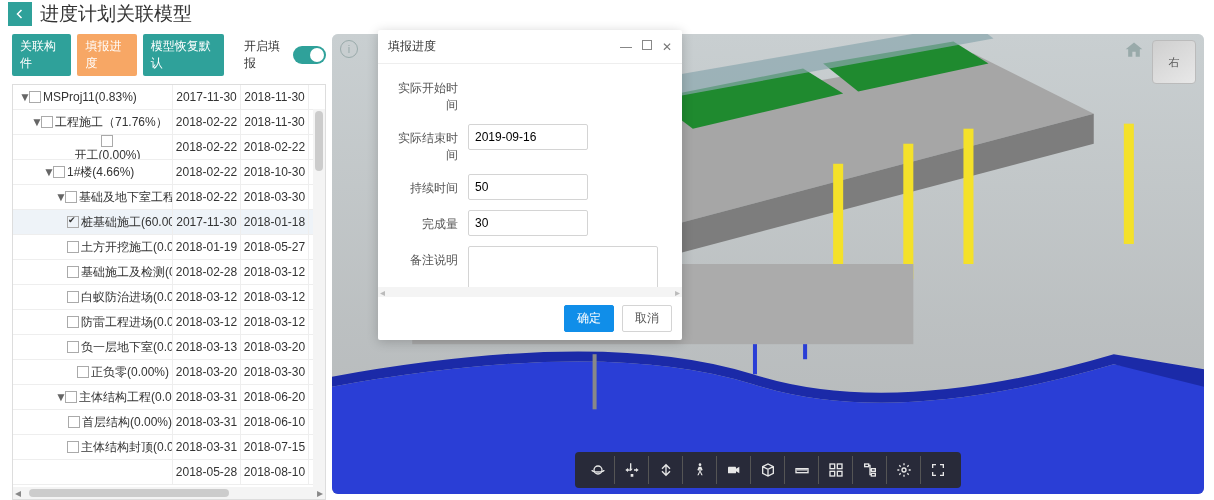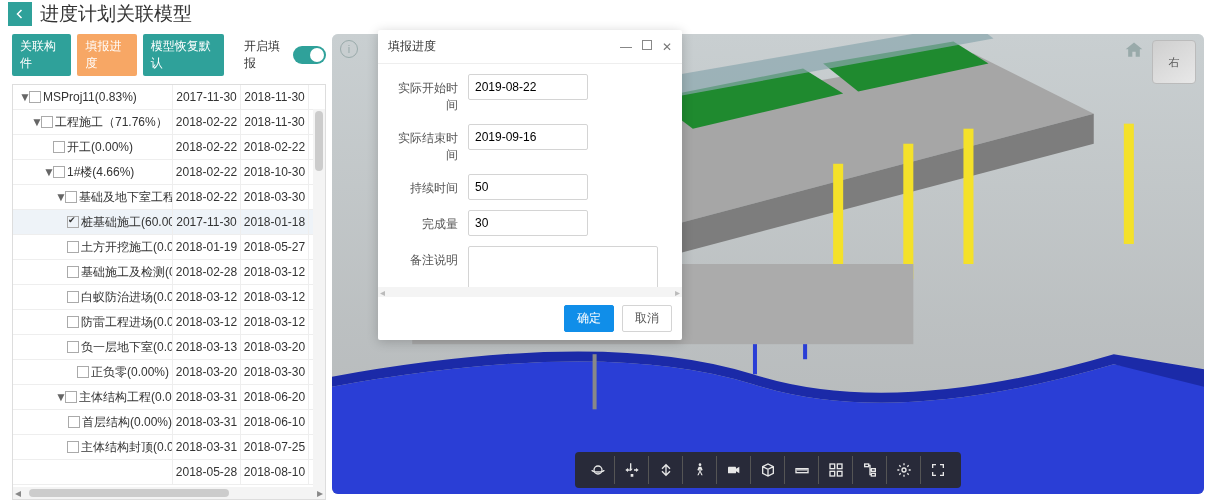--- a/index.html
+++ b/index.html
@@ -100,21 +100,21 @@
           <div class="grow">
             <div class="c-name" style="padding-left: 18px;">
               <span class="tree-toggle">▼</span>
               <span class="chk"></span>
               <span style="white-space: nowrap;">工程施工（71.76%）</span>
             </div>
             <div class="c-date">2018-02-22</div>
             <div class="c-date">2018-11-30</div>
           </div>
           <div class="grow">
-            <div class="c-name" style="padding-left: 30px;">
+            <div class="c-name" style="padding-left: 30px; flex-direction: column;">
               <span class="tree-toggle"></span>
               <span class="chk"></span>
               <span style="white-space: nowrap;">开工(0.00%)</span>
             </div>
             <div class="c-date">2018-02-22</div>
             <div class="c-date">2018-02-22</div>
           </div>
           <div class="grow">
             <div class="c-name" style="padding-left: 30px;">
               <span class="tree-toggle">▼</span>
@@ -214,21 +214,21 @@
             <div class="c-date">2018-03-31</div>
             <div class="c-date">2018-06-10</div>
           </div>
           <div class="grow">
             <div class="c-name" style="padding-left: 54px;">
               <span class="tree-toggle"></span>
               <span class="chk"></span>
               <span style="white-space: nowrap;">主体结构封顶(0.00%)</span>
             </div>
             <div class="c-date">2018-03-31</div>
-            <div class="c-date">2018-07-25</div>
+            <div class="c-date">2018-07-15</div>
           </div>
           <div class="grow">
             <div class="c-name" style="padding-left: 42px;"></div>
             <div class="c-date">2018-05-28</div>
             <div class="c-date">2018-08-10</div>
           </div>
         </div>
       <div class="vscroll-stub">
           <div class="thumb"></div>
         </div>
@@ -363,21 +363,20 @@
     <div class="ttl">填报进度</div>
     <div class="ctrls">
       <span>—</span>
       <span style="border:1px solid #888; width:10px; height:10px; display:inline-block;"></span>
       <span>✕</span>
     </div>
   </div>
   <div class="mbody">
     <div class="frow">
       <div class="flabel">实际开始时间</div>
-      <input class="finput" value="2019-08-22" style="">
     </div>
     <div class="frow">
       <div class="flabel">实际结束时间</div>
       <input class="finput" value="2019-09-16" style="">
     </div>
     <div class="frow">
       <div class="flabel">持续时间</div>
       <input class="finput" value="50" style="">
     </div>
     <div class="frow">

